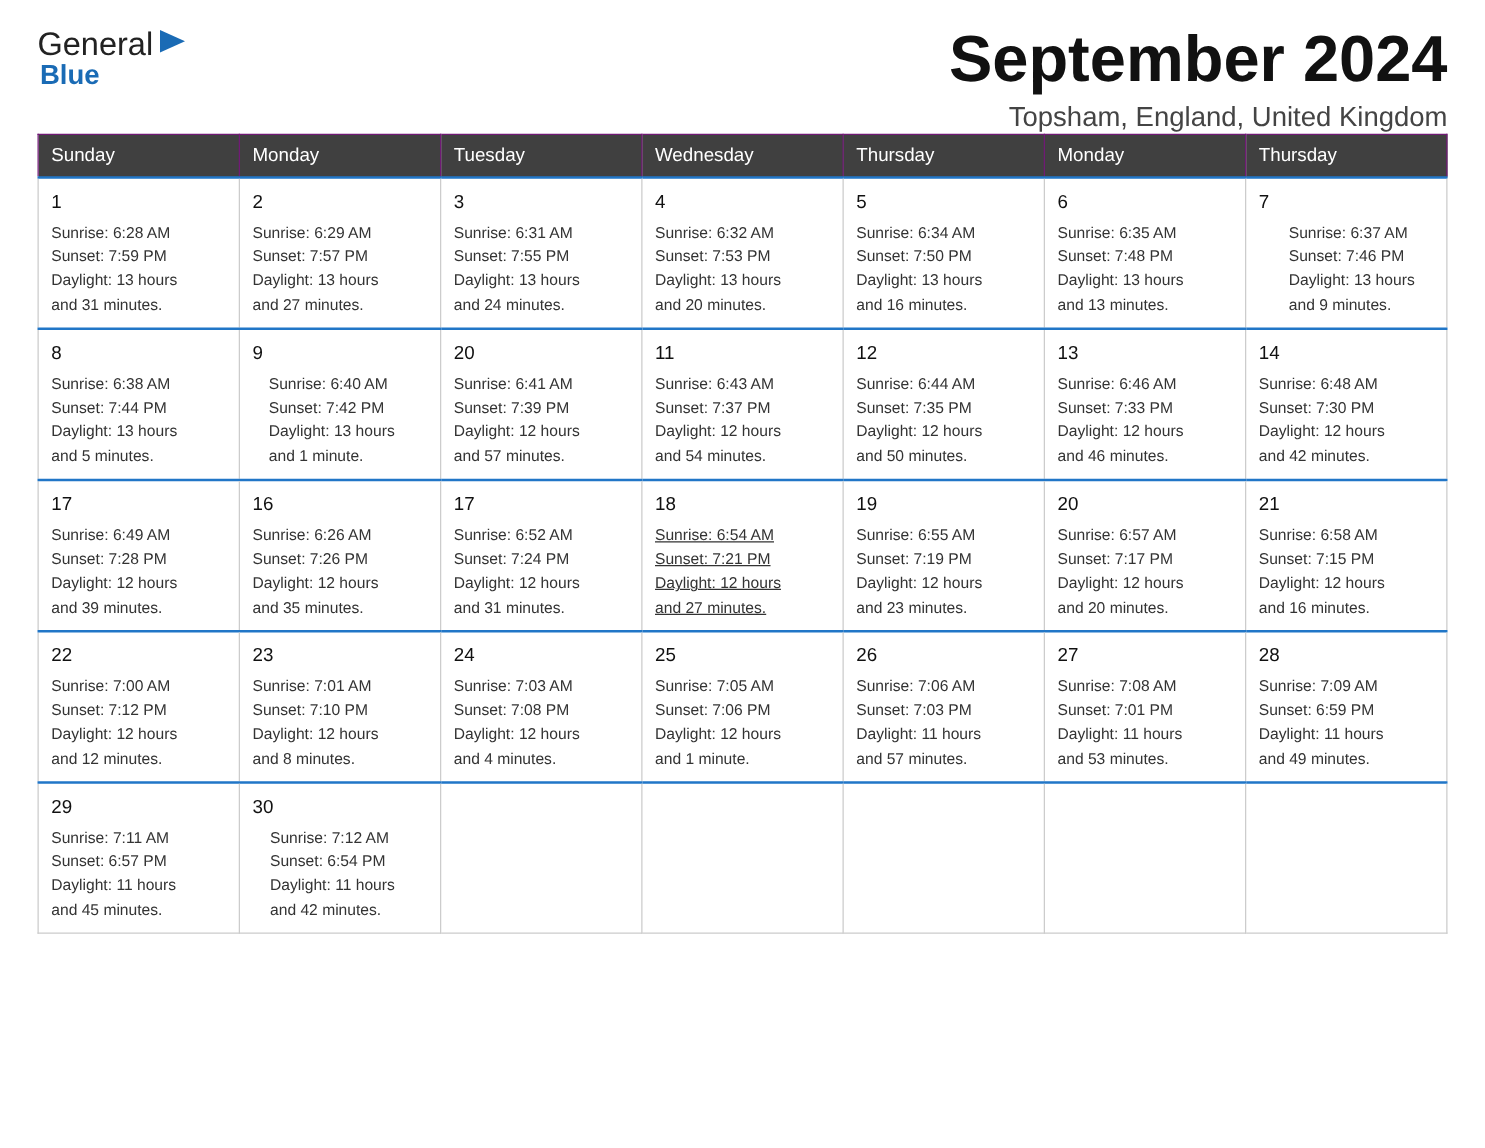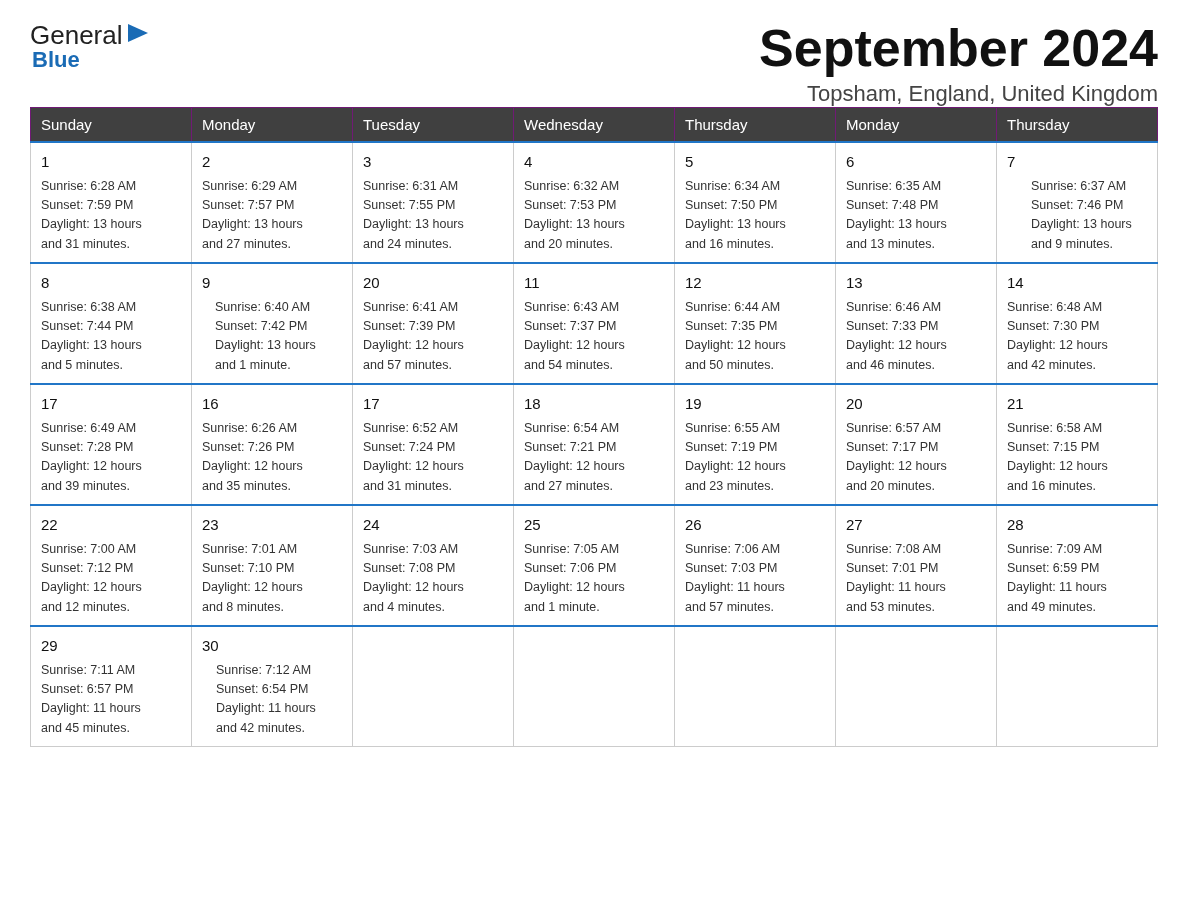--- a/index.html
+++ b/index.html
@@ -242,21 +242,21 @@
         </td>
         <td>
           <span class="day-number">17</span>
           <div class="day-info" style="white-space: pre-line;">Sunrise: 6:52 AM
 Sunset: 7:24 PM
 Daylight: 12 hours
 and 31 minutes.</div>
         </td>
         <td>
           <span class="day-number">18</span>
-          <div class="day-info" style="white-space: pre-line;">Sunrise: 6:54 AM
+          <div class="day-info" style="white-space: pre-line; text-decoration: underline;">Sunrise: 6:54 AM
 Sunset: 7:21 PM
 Daylight: 12 hours
 and 27 minutes.</div>
         </td>
         <td>
           <span class="day-number">19</span>
           <div class="day-info" style="white-space: pre-line;">Sunrise: 6:55 AM
 Sunset: 7:19 PM
 Daylight: 12 hours
 and 23 minutes.</div>

